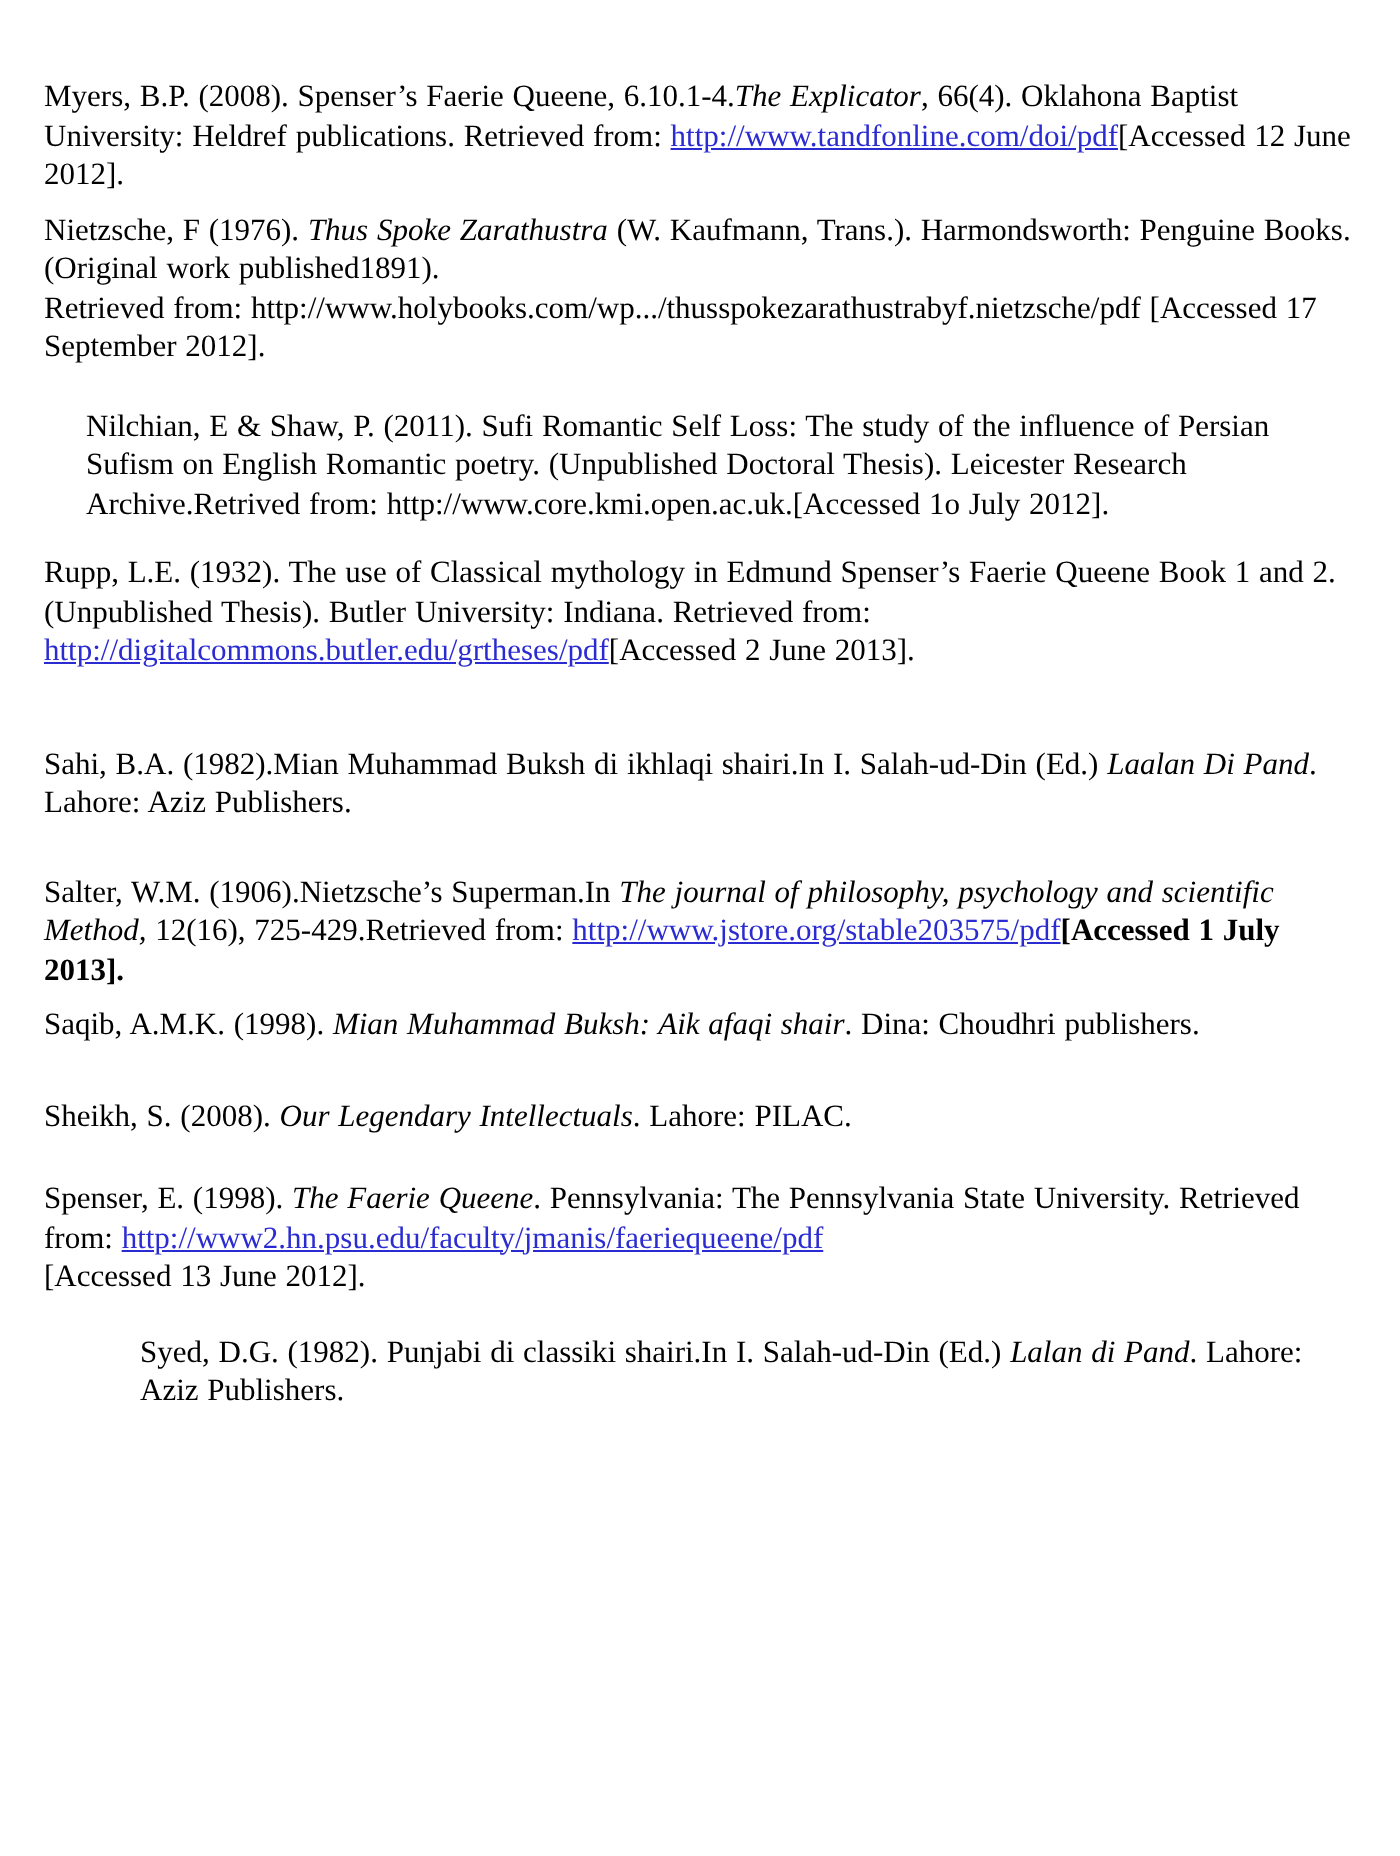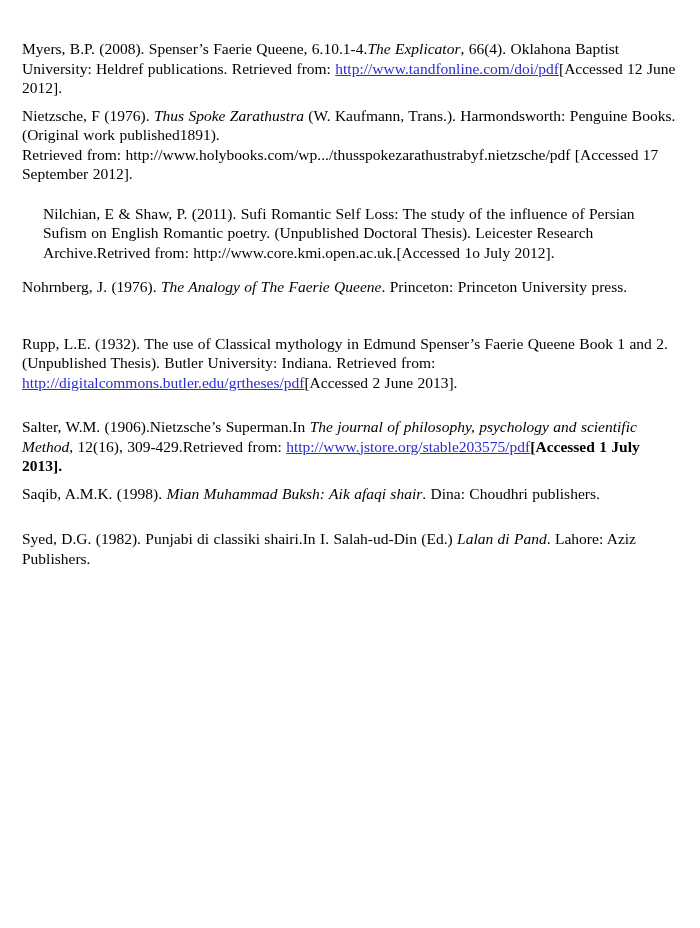--- a/index.html
+++ b/index.html
@@ -64,19 +64,21 @@
   }
 </style>
 </head>
 <body>
 
 <div class="page">
   <div class="refs-list">
       <p class="ref"><span class="seg-normal">Myers, B.P. (2008). Spenser’s Faerie Queene, 6.10.1-4.</span><span class="seg-italic">The Explicator</span><span class="seg-normal">, 66(4). Oklahona Baptist University: Heldref publications. Retrieved from: </span><a class="ref-link">http://www.tandfonline.com/doi/pdf</a><span class="seg-normal">[Accessed 12 June 2012].</span></p>
       <p class="ref"><span class="seg-normal">Nietzsche, F (1976). </span><span class="seg-italic">Thus Spoke Zarathustra</span><span class="seg-normal"> (W. Kaufmann, Trans.). Harmondsworth: Penguine Books. (Original work published1891).</span><br><span class="seg-normal">Retrieved from: http://www.holybooks.com/wp.../thusspokezarathustrabyf.nietzsche/pdf [Accessed 17 September 2012].</span></p>
       <p class="ref"><span class="seg-normal">Nilchian, E &amp; Shaw, P. (2011). Sufi Romantic Self Loss: The study of the influence of Persian Sufism on English Romantic poetry. (Unpublished Doctoral Thesis). Leicester Research Archive.Retrived from: http://www.core.kmi.open.ac.uk.[Accessed 1o July 2012].</span></p>
-      <p class="ref"><span class="seg-normal">Nohrnberg, J. (1976). </span><span class="seg-italic">The Analogy of The Faerie Queene</span><span class="seg-normal">. Princeton: Princeton University press.</span></p>
       <p class="ref"><span class="seg-normal">Rupp, L.E. (1932). The use of Classical mythology in Edmund Spenser’s Faerie Queene Book 1 and 2.(Unpublished Thesis). Butler University: Indiana. Retrieved from: </span><a class="ref-link">http://digitalcommons.butler.edu/grtheses/pdf</a><span class="seg-normal">[Accessed 2 June 2013].</span></p>
-      <p class="ref"><span class="seg-normal">Salter, W.M. (1906).Nietzsche’s Superman.In </span><span class="seg-italic">The journal of philosophy, psychology and scientific Method,</span><span class="seg-normal"> 12(16), 309-429.Retrieved from: </span><a class="ref-link">http://www.jstore.org/stable203575/pdf</a><span class="seg-bold">[Accessed 1 July 2013].</span></p>
+      <p class="ref"><span class="seg-normal">Sahi, B.A. (1982).Mian Muhammad Buksh di ikhlaqi shairi.In I. Salah-ud-Din (Ed.) </span><span class="seg-italic">Laalan Di Pand</span><span class="seg-normal">. Lahore: Aziz Publishers.</span></p>
+      <p class="ref"><span class="seg-normal">Salter, W.M. (1906).Nietzsche’s Superman.In </span><span class="seg-italic">The journal of philosophy, psychology and scientific Method,</span><span class="seg-normal"> 12(16), 725-429.Retrieved from: </span><a class="ref-link">http://www.jstore.org/stable203575/pdf</a><span class="seg-bold">[Accessed 1 July 2013].</span></p>
       <p class="ref"><span class="seg-normal">Saqib, A.M.K. (1998). </span><span class="seg-italic">Mian Muhammad Buksh: Aik afaqi shair</span><span class="seg-normal">. Dina: Choudhri publishers.</span></p>
+      <p class="ref"><span class="seg-normal">Sheikh, S. (2008). </span><span class="seg-italic">Our Legendary Intellectuals</span><span class="seg-normal">. Lahore: PILAC.</span></p>
+      <p class="ref"><span class="seg-normal">Spenser, E. (1998). </span><span class="seg-italic">The Faerie Queene</span><span class="seg-normal">. Pennsylvania: The Pennsylvania State University. Retrieved from: </span><a class="ref-link">http://www2.hn.psu.edu/faculty/jmanis/faeriequeene/pdf</a><br><span class="seg-normal">[Accessed 13 June 2012].</span></p>
       <p class="ref"><span class="seg-normal">Syed, D.G. (1982). Punjabi di classiki shairi.In I. Salah-ud-Din (Ed.) </span><span class="seg-italic">Lalan di Pand</span><span class="seg-normal">. Lahore: Aziz Publishers.</span></p>
     </div>
 </div>
 
 </body></html>

